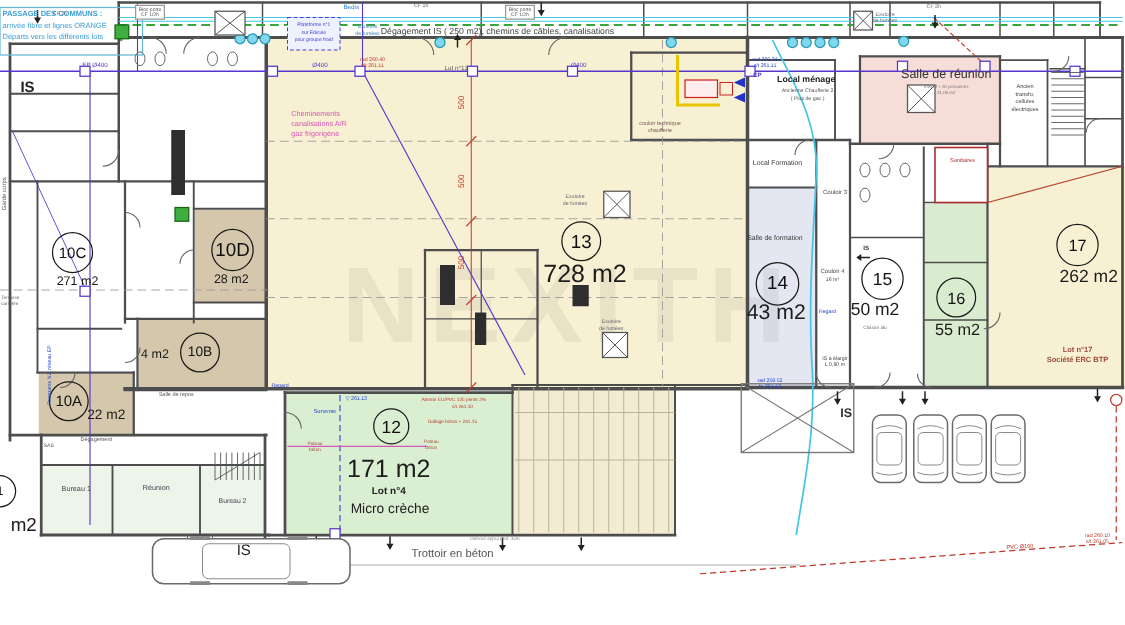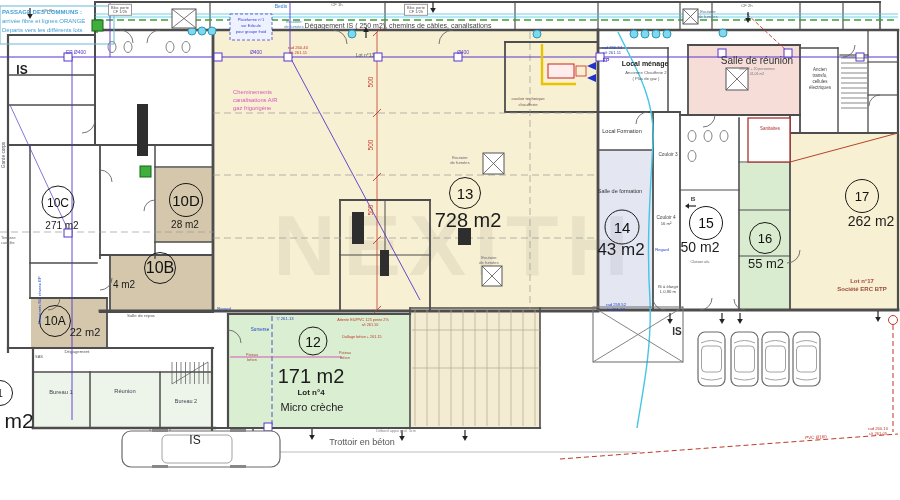--- a/index.html
+++ b/index.html
@@ -403,28 +403,28 @@
   <div class="circle" style="left:765px;top:238px;width:30px;height:30px;font-size:13px">16</div>
   <div class="lb area" style="left:766px;top:264px;font-size:13px">55 m2</div>
 
   <div class="circle" style="left:862px;top:196px;width:32px;height:32px;font-size:13px">17</div>
   <div class="lb area" style="left:871px;top:221px;font-size:14px">262 m2</div>
   <div class="lb" style="left:862px;top:281px;font-size:6px;font-weight:bold;color:#9c4a3a">Lot n°17</div>
   <div class="lb" style="left:862px;top:289px;font-size:6px;font-weight:bold;color:#9c4a3a">Société ERC BTP</div>
 
   <div class="circle" style="left:55px;top:321px;width:30px;height:30px;font-size:12px">10A</div>
   <div class="lb area" style="left:85px;top:333px;font-size:11px">22 m2</div>
-  <div class="circle" style="left:160px;top:268px;width:30px;height:30px;font-size:16px">10B</div>
+  <div class="circle" style="left:160px;top:282px;width:30px;height:30px;font-size:11px">10B</div>
   <div class="lb area" style="left:124px;top:285px;font-size:10px">4 m2</div>
   <div class="circle" style="left:58px;top:202px;width:31px;height:31px;font-size:12px">10C</div>
   <div class="lb area" style="left:62px;top:226px;font-size:10px">271 m2</div>
   <div class="circle" style="left:186px;top:200px;width:32px;height:32px;font-size:15px">10D</div>
   <div class="lb area" style="left:185px;top:225px;font-size:10px">28 m2</div>
   <div class="circle" style="left:0px;top:393px;width:24px;height:24px;font-size:10px">1</div>
-  <div class="lb area" style="left:19px;top:421px;font-size:21px">m2</div>
+  <div class="lb area" style="left:19px;top:421px;font-size:15px">m2</div>
 
   <div class="lb" style="left:757px;top:61px;font-size:10px;color:#333">Salle de réunion</div>
   <div class="lb" style="left:757px;top:70px;font-size:3.5px;color:#777">effectif + 20 personnes</div>
   <div class="lb" style="left:757px;top:75px;font-size:3.5px;color:#777">41,06 m2</div>
   <div class="lb" style="left:645px;top:64px;font-size:7px;font-weight:bold;color:#222">Local ménage</div>
   <div class="lb" style="left:646px;top:73px;font-size:4.2px;color:#555">Ancienne Chaufferie 2</div>
   <div class="lb" style="left:646px;top:79px;font-size:4.2px;color:#555">( Plus de gaz )</div>
   <div class="lb" style="left:528px;top:99px;font-size:4.4px;color:#775555">couloir technique</div>
   <div class="lb" style="left:528px;top:105px;font-size:4.4px;color:#775555">chaufferie</div>
   <div class="lb" style="left:622px;top:132px;font-size:5.5px;color:#333">Local Formation</div>

